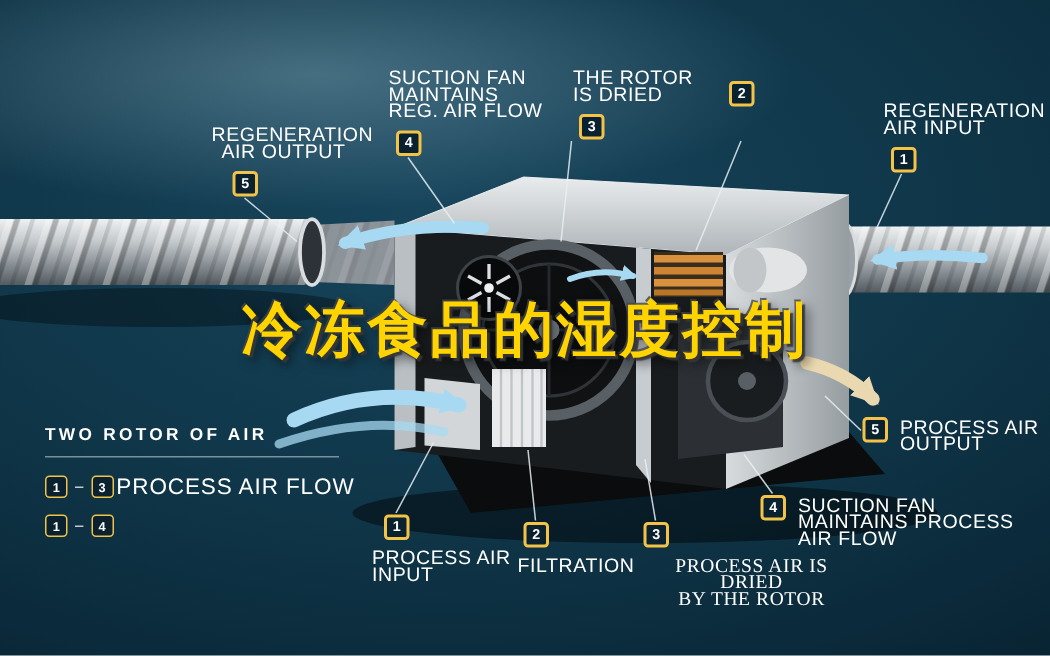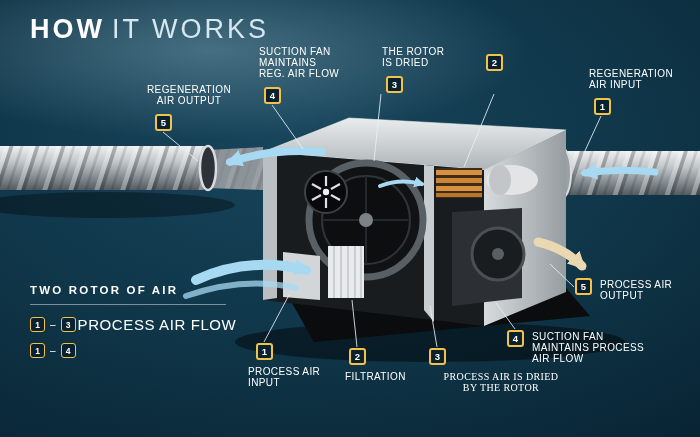--- a/index.html
+++ b/index.html
@@ -11,21 +11,21 @@
   .stage{position:absolute;inset:0;width:700px;height:437px;}
   .art{position:absolute;left:0;top:0;width:700px;height:437px;}
 
   .title{position:absolute;left:30px;top:14px;font-size:27px;letter-spacing:3px;color:#fff;white-space:nowrap;}
   .t-bold{font-weight:700;}
   .t-light{font-weight:300;color:#d7e7ef;margin-left:7px;}
 
   .callout{position:absolute;display:flex;flex-direction:column;align-items:flex-start;}
   .callout.rowc{flex-direction:row;align-items:flex-start;}
   .label{
-    font-size:10px;line-height:11px;color:#ffffff;letter-spacing:.4px;
+    font-size:13px;line-height:11px;color:#ffffff;letter-spacing:.4px;
     white-space:pre-line;text-transform:uppercase;
   }
   .badge{
     width:17px;height:17px;box-sizing:border-box;border:2px solid #f2c249;border-radius:3px;
     background:#0a2230;color:#fff;font-size:9.5px;font-weight:700;
     display:flex;align-items:center;justify-content:center;flex:0 0 auto;
   }
   .col .badge{margin-top:8px;}
   .badge-first .badge{margin-top:0;}
   .badge-first .label{margin-top:6px;}
@@ -179,23 +179,20 @@
       <line x1="494" y1="94" x2="464" y2="167"></line>
       <line x1="601" y1="116" x2="584" y2="153"></line>
       <line x1="574" y1="287" x2="550" y2="264"></line>
       <line x1="515" y1="329" x2="496" y2="303"></line>
       <line x1="437" y1="347" x2="430" y2="306"></line>
       <line x1="357" y1="347" x2="352" y2="300"></line>
       <line x1="264" y1="342" x2="289" y2="295"></line>
     </g>
   </svg>
 
-  <div class="title">
-    <span class="t-bold">HOW</span><span class="t-light">IT WORKS</span>
-  </div>
 
   <div class="callout col" style="left:141px;top:84px;width:96px;">
     <span class="label" style="width:96px;text-align:center;">REGENERATION
 AIR OUTPUT</span>
     <span class="badge" style="margin-left:14px;">5</span>
   </div>
   <div class="callout col" style="left:259px;top:46px;">
     <span class="label">SUCTION FAN
 MAINTAINS
 REG. AIR FLOW</span>
@@ -235,20 +232,21 @@
   <div class="callout col badge-first" style="left:349px;top:348px;">
     <span class="badge">2</span>
     <span class="label" style="margin-left:-4px;">FILTRATION</span>
   </div>
   <div class="callout col badge-first" style="left:256px;top:343px;">
     <span class="badge">1</span>
     <span class="label" style="margin-left:-8px;">PROCESS AIR
 INPUT</span>
   </div>
 
+  <div class="overlay-text">冷冻食品的湿度控制</div>
 
   <div class="legend">
     <div class="legend-heading">TWO ROTOR OF AIR</div>
     <div class="legend-rule"></div>
     <div class="legend-row">
       <span class="badge">1</span>
       <span class="legend-dash">–</span>
       <span class="badge">3</span>
       <span class="legend-label">PROCESS AIR FLOW</span>
     </div>

